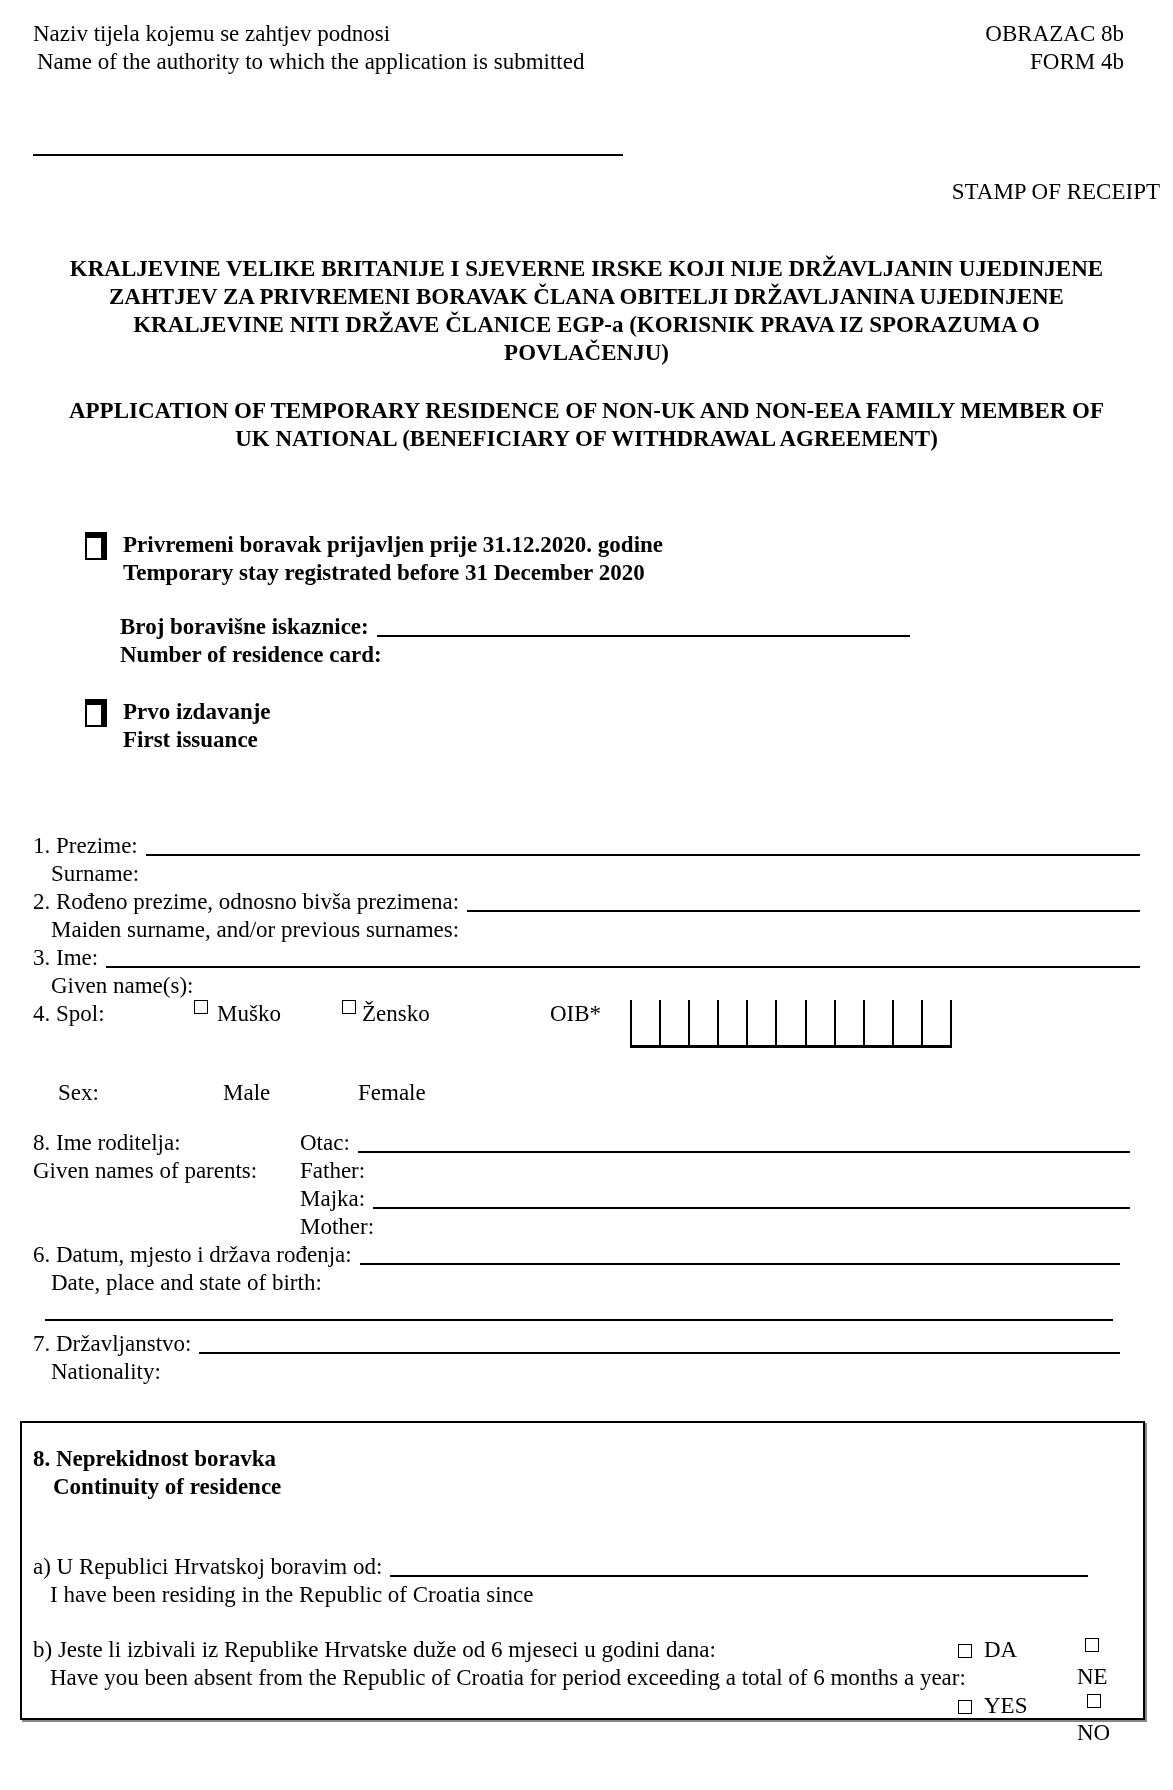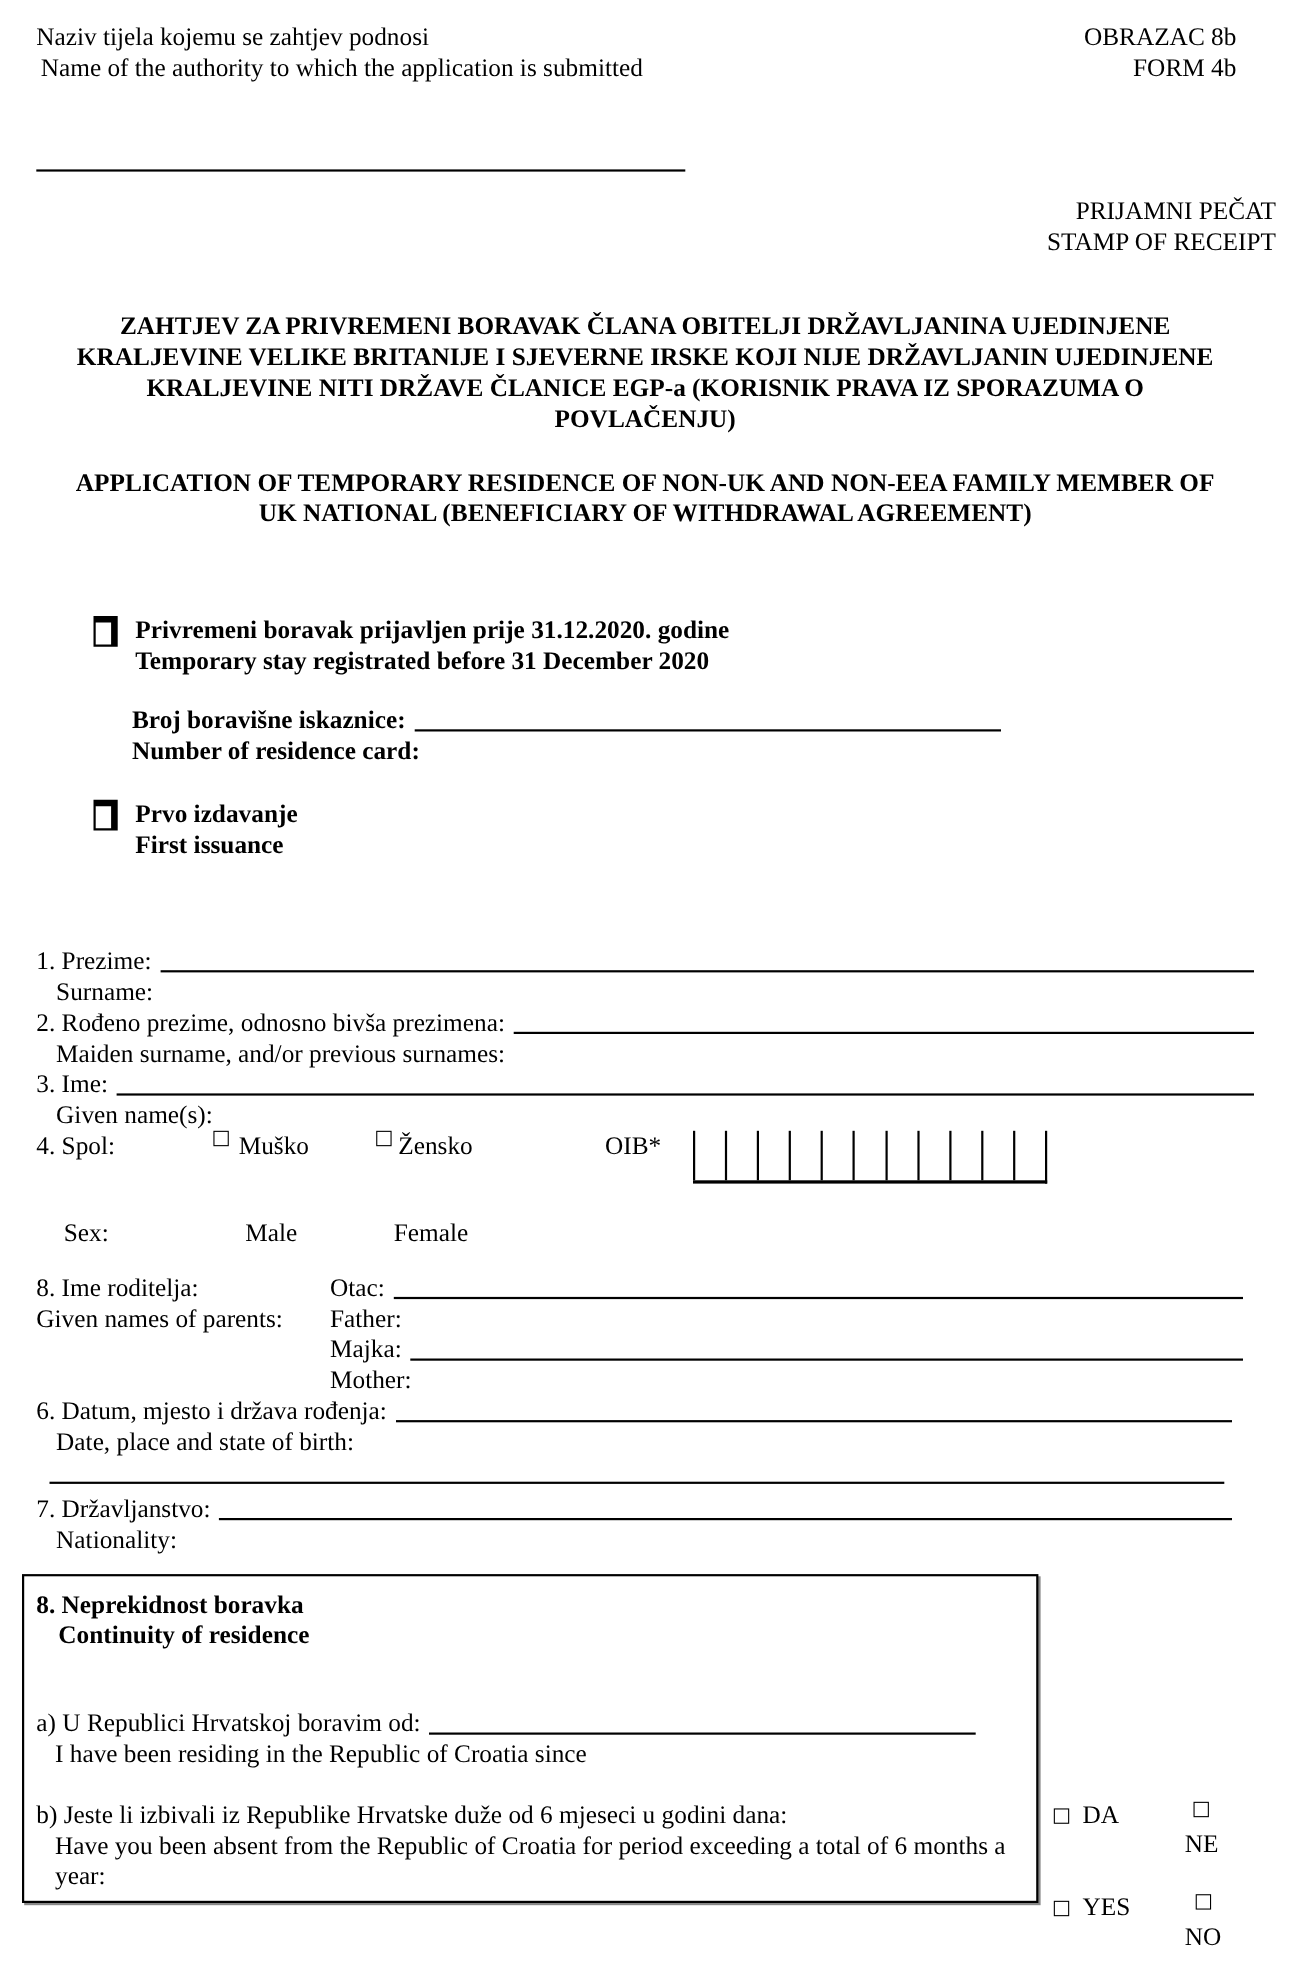--- a/index.html
+++ b/index.html
@@ -57,25 +57,25 @@
   .sexrow span { position:absolute; top:0; }
   
   .f5 { margin-top:22px; }
   .pcol { flex:0 0 267px; white-space:pre; }
   .pslbl { white-space:pre; padding-right:8px; }
   
   .contline { height:24px; border-bottom:2px solid #000; margin-left:12px; margin-right:27px; }
   .f7 { margin-top:9px;justify-content:center; }
   
   .box8 {
-    margin-left:-13px; margin-top:17px;
-    width:924px; height:299px;
+    margin-left:-13px; margin-top:35px;
+    width:1125px; height:299px;
     border:2px solid #000;
     box-shadow:2px 2px 0 #888;
-    padding:12px 0 0 11px;
+    padding:22px 0 0 11px;
   }
   .box8-title { font-weight:bold; }
   .arow { display:flex; margin-top:52px; }
   .arow .fill { margin-right:55px; }
   .brow { position:relative; height:28px; margin-top:27px; }
   .brow > span.btext { position:absolute; left:0; top:0; }
   .ynrow { position:relative; height:28px; }
   .yn-pair { position:absolute; top:0; display:inline-flex; align-items:center; gap:11px; }
   .yn-da, .yn-yes { left:925px;gap:12px; }
   .yn-ne, .yn-no { left:1044px;flex-direction:column; }
@@ -93,27 +93,26 @@
     </div>
     <div class="hdr-right">
       <div>OBRAZAC 8b</div>
       <div>FORM 4b</div>
     </div>
   </div>
 
   <div class="authority-line"></div>
 
   <div class="stamp">
-    <div>PRIJAMNI PEČAT</div>
     <div>STAMP OF RECEIPT</div>
   </div>
 
   <div class="title-hr">
+    <div>KRALJEVINE VELIKE BRITANIJE I SJEVERNE IRSKE KOJI NIJE DRŽAVLJANIN UJEDINJENE</div>
     <div>ZAHTJEV ZA PRIVREMENI BORAVAK ČLANA OBITELJI DRŽAVLJANINA UJEDINJENE</div>
-    <div>KRALJEVINE VELIKE BRITANIJE I SJEVERNE IRSKE KOJI NIJE DRŽAVLJANIN UJEDINJENE</div>
     <div>KRALJEVINE NITI DRŽAVE ČLANICE EGP-a (KORISNIK PRAVA IZ SPORAZUMA O</div>
     <div>POVLAČENJU)</div>
   </div>
   <div class="title-en">
     <div>APPLICATION OF TEMPORARY RESIDENCE OF NON-UK AND NON-EEA FAMILY MEMBER OF</div>
     <div>UK NATIONAL (BENEFICIARY OF WITHDRAWAL AGREEMENT)</div>
   </div>
 
   <div class="opt opt1">
     <div class="cbl"></div>

